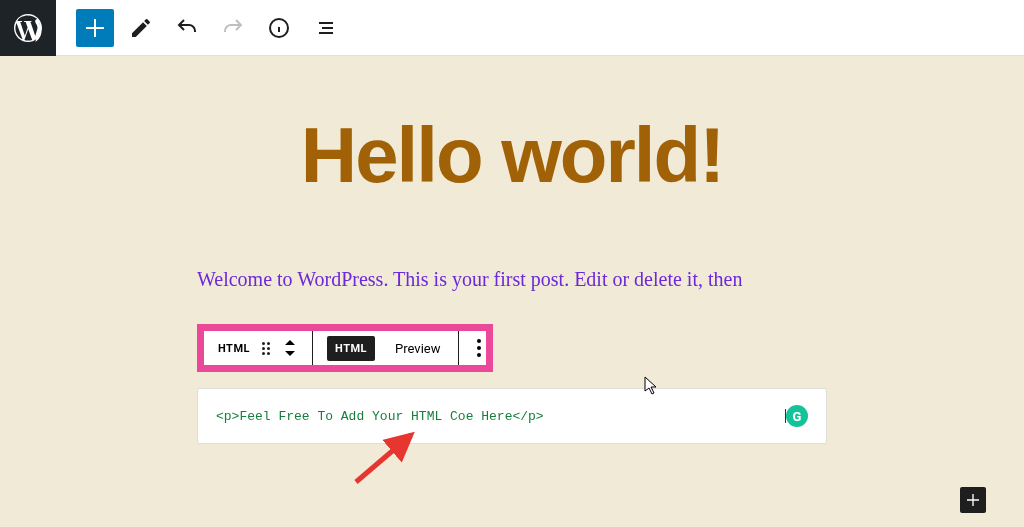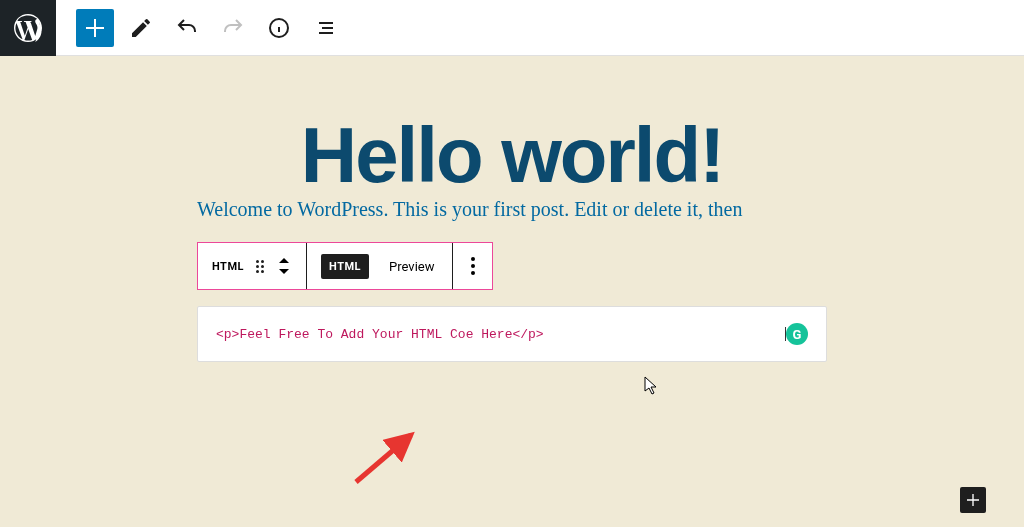--- a/index.html
+++ b/index.html
@@ -50,38 +50,39 @@
     .content-area {
       padding: 60px 40px 20px;
       display: flex;
       flex-direction: column;
       align-items: center;
     }
     .post-title {
       font-size: 78px;
       font-weight: 900;
       letter-spacing: -2px;
-      color: #0c4a6e;
+      color: #a16207;
       text-align: center;
       line-height: 1;
+      margin-bottom: 70px;
       font-family: "Helvetica Neue", Arial, sans-serif;
     }
     .post-paragraph {
       font-family: Georgia, "Times New Roman", serif;
       font-size: 20px;
-      color: #0369a1;
+      color: #6d28d9;
       width: 630px;
-      margin-bottom: 18px;
+      margin-bottom: 30px;
       line-height: 1.5;
     }
     .block-toolbar {
       width: 296px;
       height: 48px;
       background: #fff;
-      border: 1px solid #ec4899;
+      border: 7px solid #ec4899;
       display: flex;
       align-items: stretch;
       margin-left: calc(50% - 315px);
       align-self: flex-start;
       margin-bottom: 16px;
     }
     .bt-group {
       display: flex;
       align-items: center;
       border-right: 1px solid #1e1e1e;
@@ -128,21 +129,21 @@
       border: 1px solid #ddd;
       padding: 16px 18px;
       display: flex;
       align-items: center;
       position: relative;
       border-radius: 2px;
     }
     .html-code {
       font-family: "Courier New", Consolas, monospace;
       font-size: 13px;
-      color: #be185d;
+      color: #15803d;
       flex: 1;
       outline: none;
     }
     .grammarly-badge {
       width: 22px;
       height: 22px;
       background: #15c39a;
       border-radius: 50%;
       display: flex;
       align-items: center;

